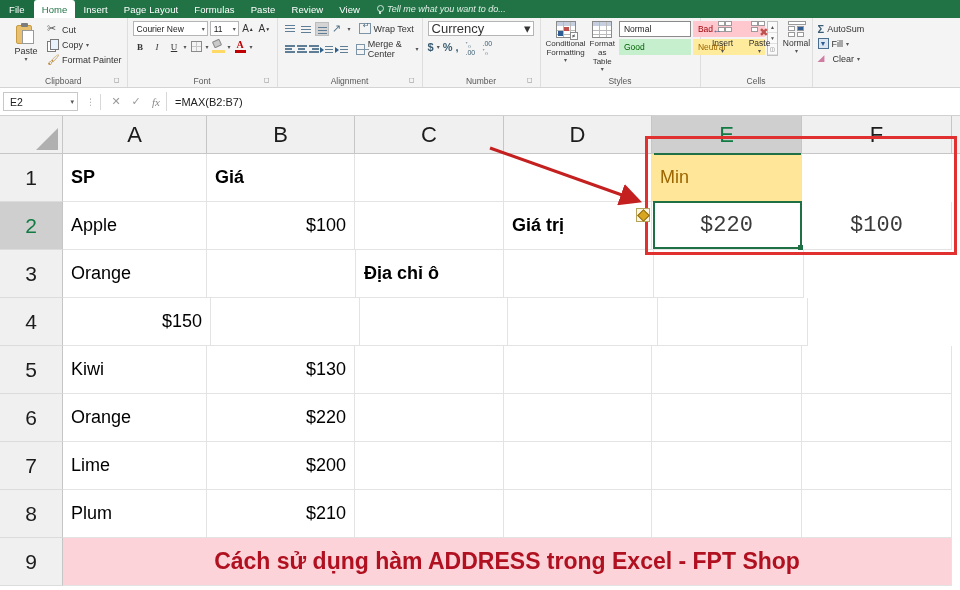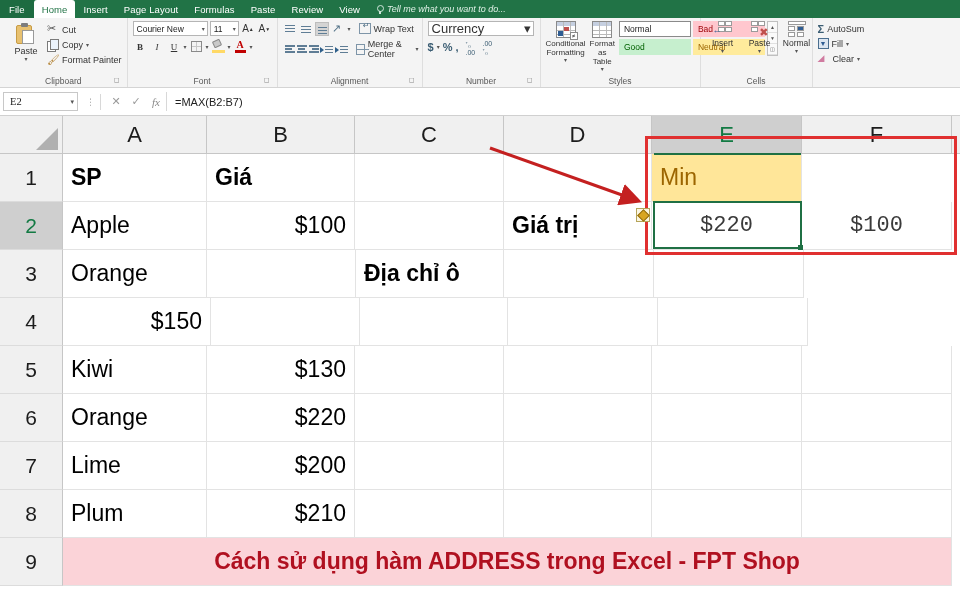--- a/index.html
+++ b/index.html
@@ -290,21 +290,21 @@
 
   
   .formulabar {
     height: 28px; background: #fff; display: flex; align-items: center;
     border-bottom: 1px solid #d0d0d0; font-size: 11px;
   }
   .namebox {
     width: 75px; height: 19px; margin-left: 3px;
     border: 1px solid #c8c8c8; background: #fff;
     display: flex; align-items: center; justify-content: space-between;
-    padding: 0 3px 0 6px; font-size: 10.5px; color: #222; font-family: Liberation Serif, serif;
+    padding: 0 3px 0 6px; font-size: 10.5px; color: #222;
   }
   .namebox .na { font-size: 7px; color: #555; }
   .fb-sep { width: 1px; height: 16px; background: #d8d8d8; margin: 0 5px; }
   .fb-dots { color: #9a9a9a; font-size: 9px; letter-spacing: 0; }
   .fb-btn {
     width: 20px; text-align: center; font-size: 11px; color: #9a9a9a;
   }
   .fb-check { color: #9a9a9a; }
   .fb-fx { font-style: italic; font-family: "Liberation Serif", serif; color: #8a8a8a; }
   .fb-input {
@@ -339,21 +339,21 @@
   .rowhead {
     width: 63px; flex: 0 0 63px; background: #f0f0f0;
     border-right: 1px solid #c6c6c6; border-bottom: 1px solid #dcdcdc;
     display: flex; align-items: center; justify-content: center;
     font-size: 21px; color: #1c1c1c;
   }
   .rowhead.selrow { background: #cfcfcf; color: #127a43; }
   .cell {
     border-right: 1px solid #e3e3e3; border-bottom: 1px solid #e3e3e3;
     display: flex; align-items: center; padding: 0 8px;
-    font-size: 23px; color: #000; overflow: hidden; white-space: nowrap;
+    font-size: 18px; color: #000; overflow: hidden; white-space: nowrap;
   }
   .cell.right { justify-content: flex-end; }
   .cell.center { justify-content: center; }
   .cell.bold { font-weight: bold; }
   .cell.mono { font-family: "Liberation Mono", monospace; font-size: 22px; color: #3a3a3a; }
   .cell.gfill { background: #c6efce; color: #1b6b2e; }
   .cell.yfill { background: #ffe699; color: #9c6500; }
   .cell.banner {
     background: #fbd3d8; color: #b01020; font-weight: bold; font-size: 23px;
     justify-content: center;

